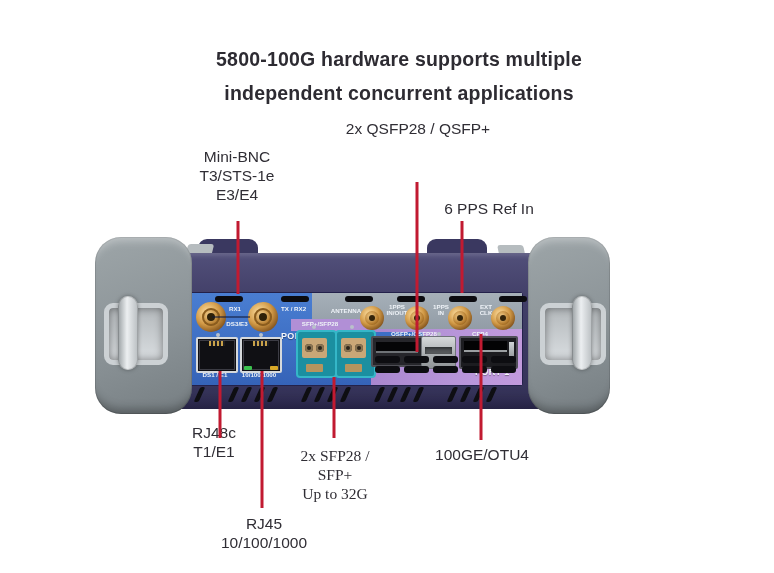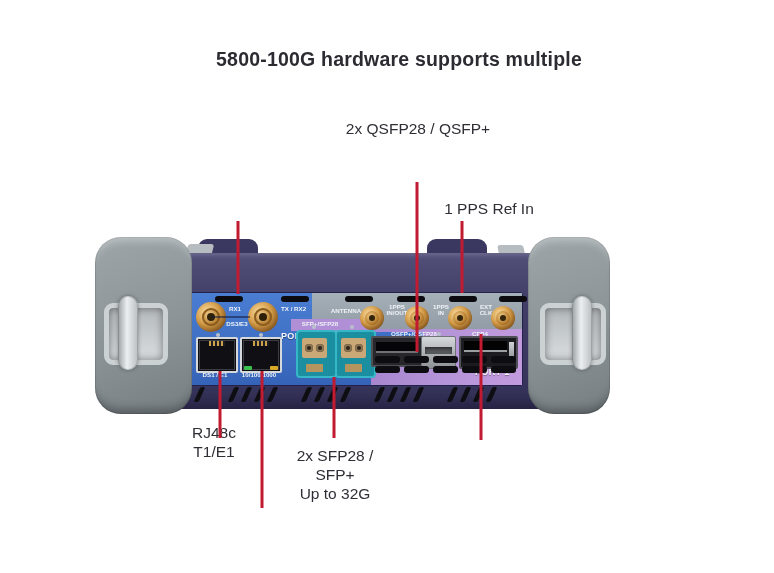--- a/index.html
+++ b/index.html
@@ -11,21 +11,21 @@
          font-size:19.5px;line-height:34px;font-weight:bold;color:#2d2b32;letter-spacing:.2px;padding-left:24px;}
 
   
   .callout{position:absolute;text-align:center;font-size:15.5px;line-height:19px;
            color:#302e35;white-space:nowrap;transform:translateX(-50%);}
   .co-minibnc{left:237px;top:147px;}
   .co-qsfp{left:418px;top:119px;}
   .co-pps{left:489px;top:199px;}
   .co-rj48c{left:214px;top:423px;}
   .co-rj45{left:264px;top:514px;}
-  .co-sfp{left:335px;top:446px;}
+  .co-sfp{left:335px;top:446px;font-family:Liberation Serif, serif;}
   .co-cfp4{left:482px;top:445px;}
 
   
   .cline{position:absolute;width:3px;background:#c11a31;transform:translateX(-50%);z-index:40;}
   .l-minibnc{left:238px;top:221px;height:73px;}
   .l-qsfp{left:417px;top:182px;height:170px;}
   .l-pps{left:462px;top:221px;height:72px;}
   .l-rj48c{left:220px;top:371px;height:67px;}
   .l-rj45{left:262px;top:371px;height:137px;}
   .l-sfp{left:334px;top:377px;height:61px;}
@@ -150,39 +150,50 @@
   .loop-l{left:118px;top:296px;}
   .loop-r{left:572px;top:296px;}
 </style>
 </head>
 <body>
 
 <div id="page">
 
   <div class="title">
     <div>5800-100G hardware supports multiple</div>
-  </div>
-
+    <div>independent concurrent applications</div>
+  </div>
+
+  <div class="callout co-minibnc">
+    <div>Mini-BNC</div>
+    <div>T3/STS-1e</div>
+    <div>E3/E4</div>
+  </div>
   <div class="callout co-qsfp">
     <div>2x QSFP28 / QSFP+</div>
   </div>
   <div class="callout co-pps">
-    <div>1 PPS Ref In</div>
+    <div>6 PPS Ref In</div>
   </div>
 
   <div class="callout co-rj48c">
     <div>RJ48c</div>
     <div>T1/E1</div>
+  </div>
+  <div class="callout co-rj45">
+    <div>RJ45</div>
+    <div>10/100/1000</div>
   </div>
   <div class="callout co-sfp">
     <div>2x SFP28 /</div>
     <div>SFP+</div>
     <div>Up to 32G</div>
   </div>
   <div class="callout co-cfp4">
+    <div>100GE/OTU4</div>
   </div>
 
   <div class="cline l-minibnc"></div>
   <div class="cline l-qsfp"></div>
   <div class="cline l-pps"></div>
   <div class="cline l-rj48c"></div>
   <div class="cline l-rj45"></div>
   <div class="cline l-sfp"></div>
   <div class="cline l-cfp4"></div>
 

